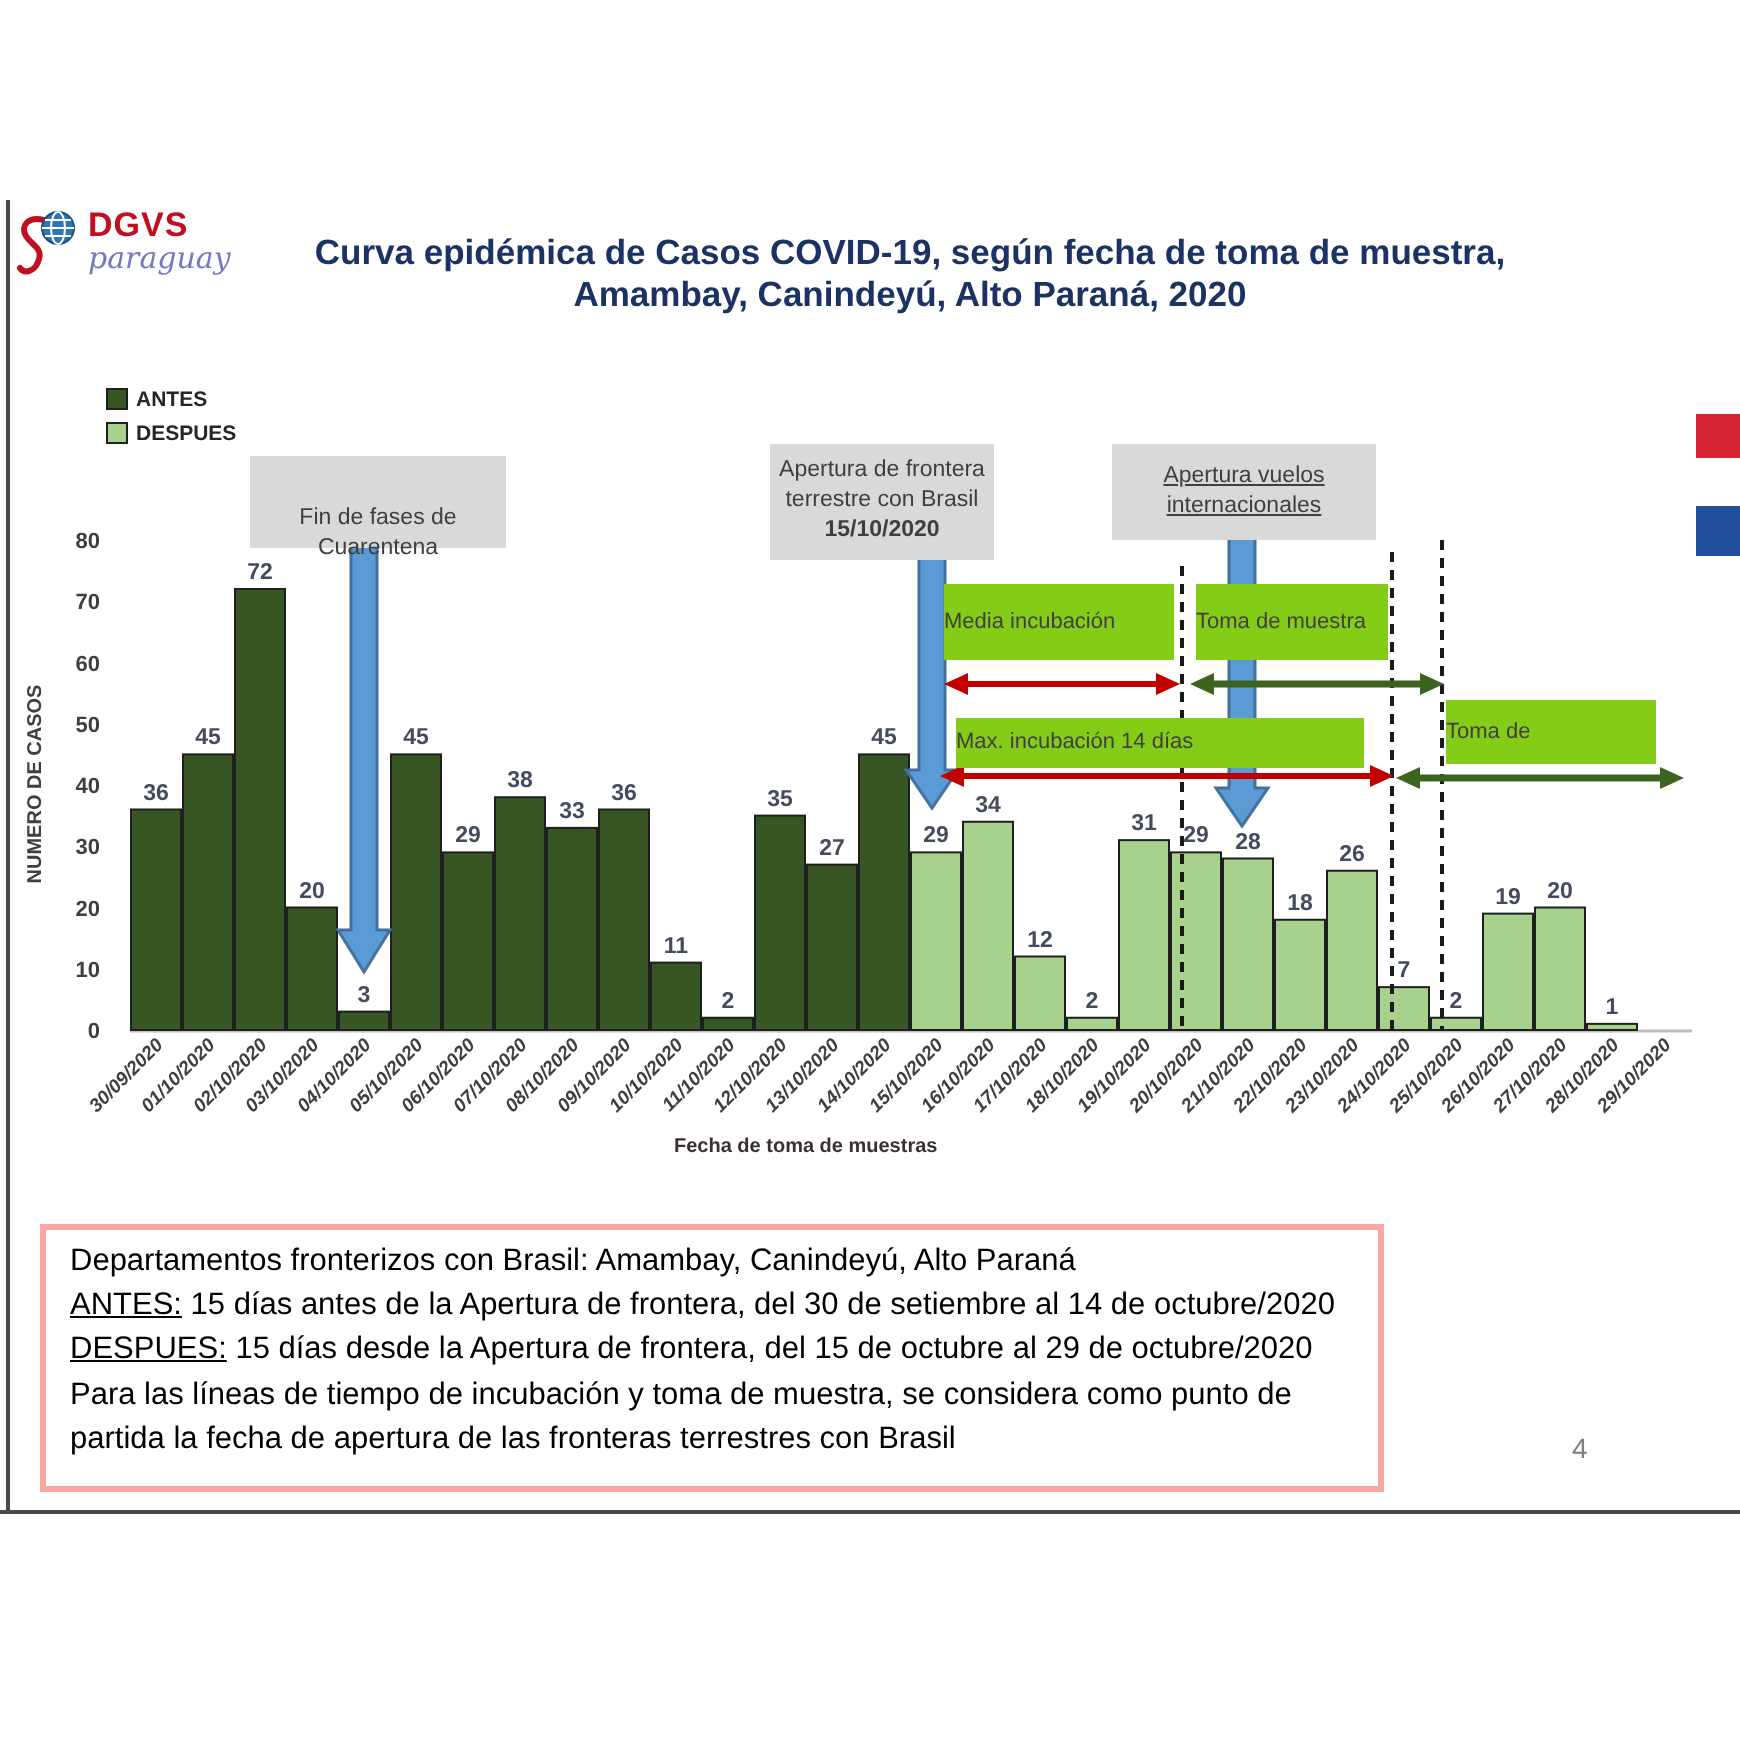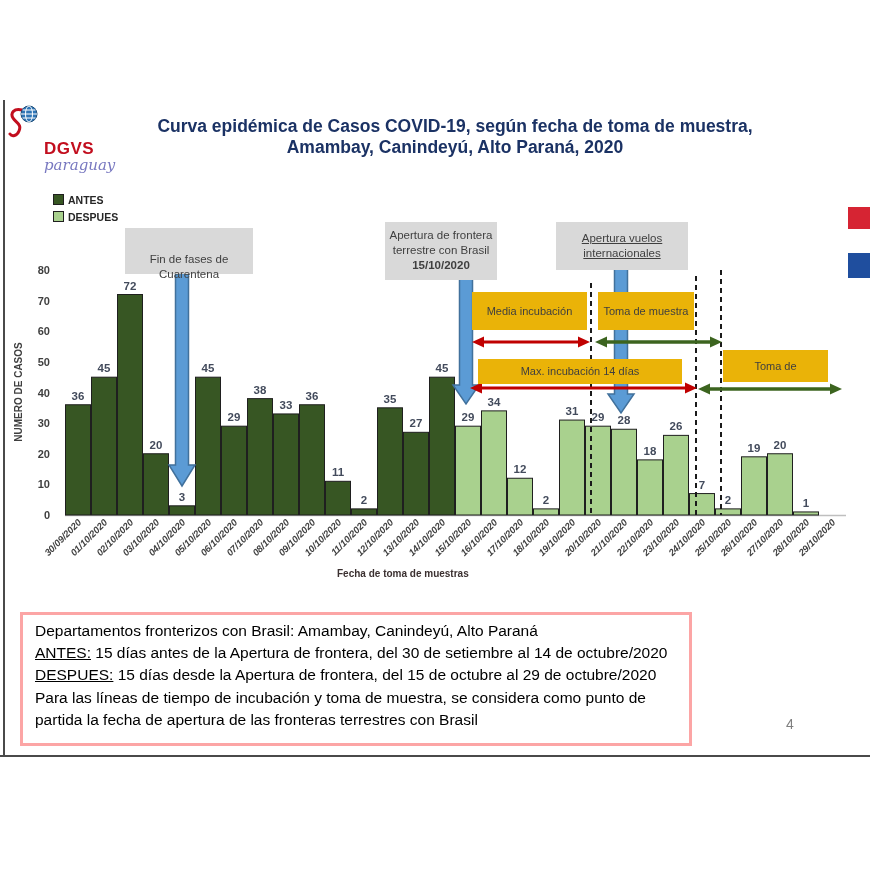--- a/index.html
+++ b/index.html
@@ -7,21 +7,21 @@
           font-family:"Liberation Sans",sans-serif;}
   .abs{position:absolute;}
 
   
   .left-border{left:3px;top:100px;width:2px;height:657px;background:#4a4a4a;}
   .bottom-border{left:0;top:755px;width:870px;height:2px;background:#4a4a4a;}
 
   
   .logo{left:8px;top:104px;display:flex;align-items:flex-start;}
   .logo-textcol{margin-left:2px;line-height:1;}
-  .logo-brand{color:#c20e1e;font-weight:bold;font-size:17px;letter-spacing:0.5px;margin-top:36px;}
+  .logo-brand{color:#c20e1e;font-weight:bold;font-size:17px;letter-spacing:0.5px;}
   .logo-sub{color:#7878c0;font-style:italic;font-size:15px;font-family:"DejaVu Serif",serif;margin-top:1px;}
 
   .title-wrap{left:70px;top:116px;width:770px;text-align:center;color:#1b3264;}
   .title-line{font-size:17.5px;font-weight:bold;line-height:21px;}
   .subtitle{font-size:13px;color:#2c4da0;margin-top:3px;}
 
   
   .legend{left:53px;top:191px;font-size:10.5px;font-weight:bold;color:#262626;}
   .legend-row{display:flex;align-items:center;height:17px;}
   .legend-swatch{width:9px;height:9px;border:1px solid #1f1f1f;margin-right:4px;}
@@ -34,21 +34,21 @@
   .xtitle{left:337px;top:568px;font-size:10px;font-weight:bold;color:#3b3030;}
 
   
   .callout{background:#d9d9d9;color:#3f3f3f;text-align:center;font-size:11.5px;line-height:15px;}
   .callout-1{left:125px;top:228px;width:128px;height:46px;padding-top:24px;box-sizing:border-box;}
   .callout-2{left:385px;top:222px;width:112px;height:58px;padding-top:6px;box-sizing:border-box;}
   .callout-3{left:556px;top:222px;width:132px;height:48px;padding-top:9px;box-sizing:border-box;text-decoration:underline;}
   .callout-bold{font-weight:bold;}
 
   
-  .peach{background:#eab308;color:#3f3f3f;text-align:center;font-size:11px;}
+  .peach{background:#84cc16;color:#3f3f3f;text-align:left;font-size:11px;}
   .peach-media{left:472px;top:292px;width:115px;height:38px;line-height:38px;}
   .peach-toma1{left:598px;top:292px;width:96px;height:38px;line-height:38px;}
   .peach-max{left:478px;top:359px;width:204px;height:25px;line-height:25px;}
   .peach-toma2{left:723px;top:350px;width:105px;height:32px;line-height:32px;}
 
   
   .red-swatch{left:848px;top:207px;width:22px;height:22px;background:#d62433;}
   .blue-swatch{left:848px;top:253px;width:22px;height:25px;background:#1f4e9e;}
 
   

